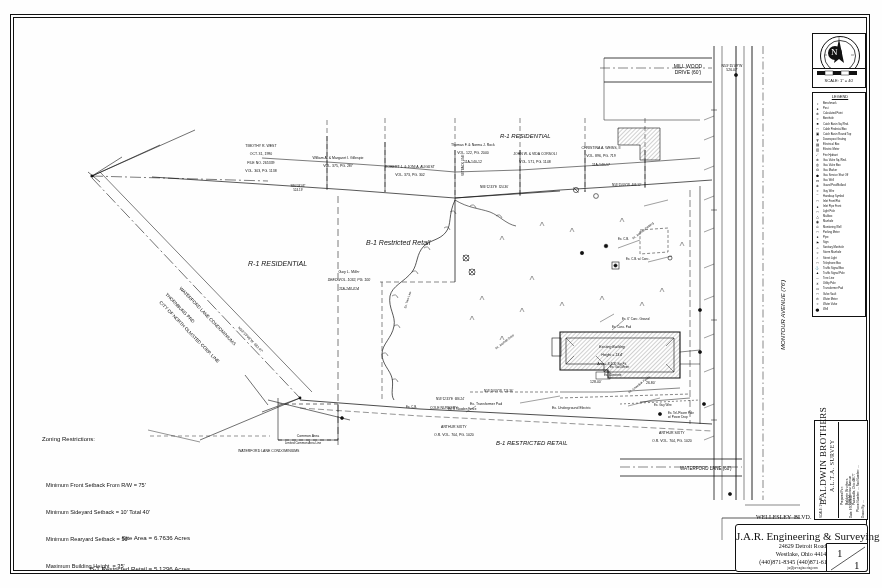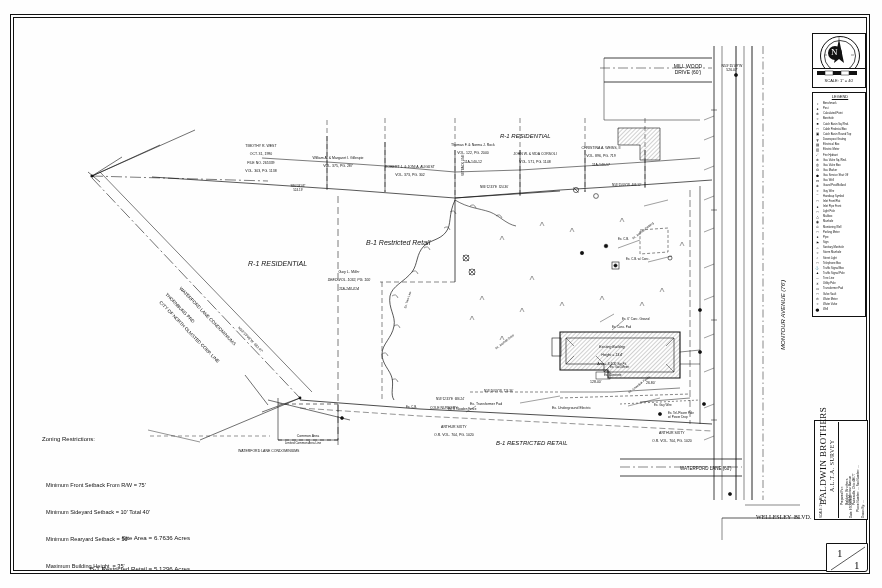--- a/index.html
+++ b/index.html
@@ -535,20 +535,27 @@
   <div style="position:absolute;left:838px;top:422px;width:28px;height:96px;border-left:0.6px solid #111;"></div>
   <div class="lbl t3" style="left:841px;top:505px;transform:rotate(-90deg);transform-origin:0 0;white-space:nowrap;">Prepared For:</div>
   <div class="lbl t35" style="left:845px;top:505px;transform:rotate(-90deg);transform-origin:0 0;white-space:nowrap;">Baldwin Brothers</div>
   <div class="lbl t3" style="left:849px;top:505px;transform:rotate(-90deg);transform-origin:0 0;white-space:nowrap;">1130 Montour Avenue</div>
   <div class="lbl t3" style="left:853px;top:505px;transform:rotate(-90deg);transform-origin:0 0;white-space:nowrap;">Painesville, Ohio 44077</div>
   <div class="lbl t3" style="left:857px;top:512px;transform:rotate(-90deg);transform-origin:0 0;white-space:nowrap;">Phone Number: ---  Fax Number: ---</div>
   <div class="lbl t3" style="left:820px;top:518px;transform:rotate(-90deg);transform-origin:0 0;white-space:nowrap;">SCALE: 1" = 40'</div>
   <div class="lbl t3" style="left:850px;top:518px;transform:rotate(-90deg);transform-origin:0 0;white-space:nowrap;">Date: 09/22/2005</div>
   <div class="lbl t3" style="left:862px;top:518px;transform:rotate(-90deg);transform-origin:0 0;white-space:nowrap;">Drawn By: ---</div>
 
+  <div class="panel" id="tb-main">
+    <div class="lbl t11 ser ctr" style="left:0;top:5px;width:133px;position:absolute;">J.A.R. Engineering &amp; Surveying</div>
+    <div class="lbl t6 ser ctr" style="left:0;top:18px;width:133px;position:absolute;">24629 Detroit Road</div>
+    <div class="lbl t6 ser ctr" style="left:0;top:26px;width:133px;position:absolute;">Westlake, Ohio 44145</div>
+    <div class="lbl t6 ser ctr" style="left:0;top:34px;width:133px;position:absolute;">(440)871-8345 (440)871-6175 FAX</div>
+    <div class="lbl t3 ser ctr" style="left:0;top:42px;width:133px;position:absolute;">jar@jar-engineering.com</div>
+  </div>
 
   <div class="panel" id="tb-num" style="border-radius:0 0 3px 0;">
     <svg style="position:absolute;left:0;top:0;width:42px;height:29px;">
       <line x1="4" y1="26" x2="38" y2="3" stroke="#111" stroke-width="0.7"></line>
     </svg>
     <div class="lbl t11 ser" style="left:10px;top:3px;position:absolute;">1</div>
     <div class="lbl t11 ser" style="left:27px;top:15px;position:absolute;">1</div>
   </div>
 
 </div>

